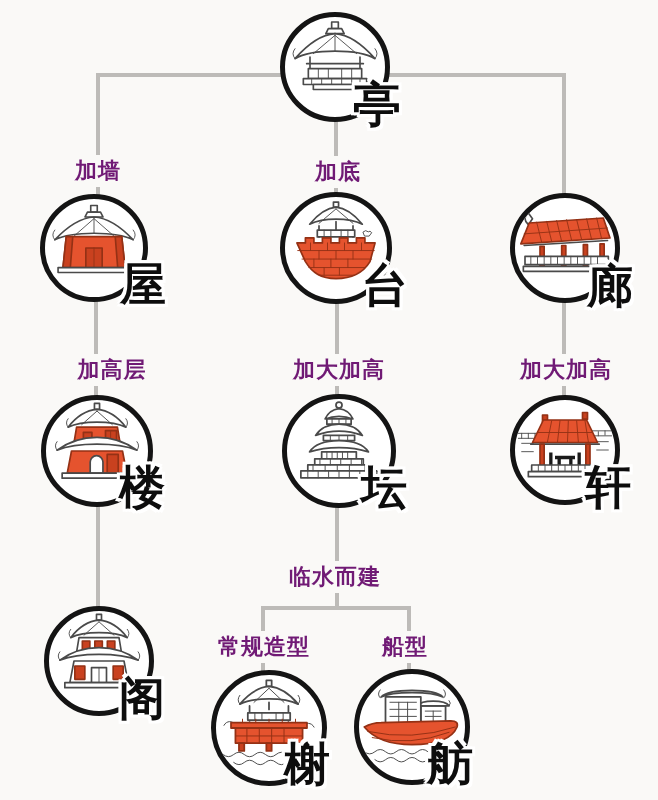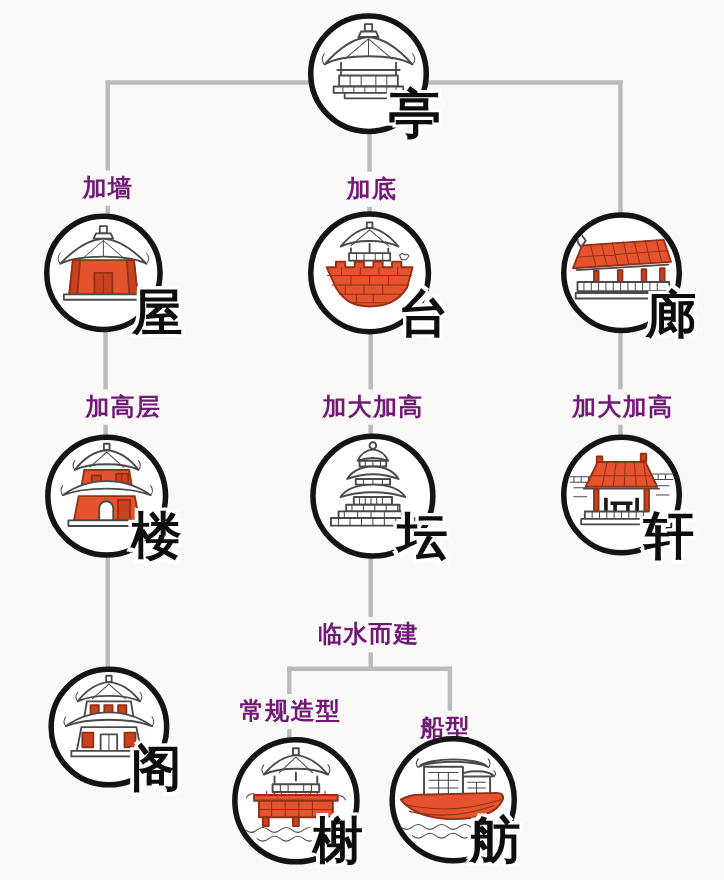--- a/index.html
+++ b/index.html
@@ -94,21 +94,21 @@
   <div class="edge" style="left:261px;top:606px;width:4px;height:66px;"></div>
   <div class="edge" style="left:407px;top:606px;width:4px;height:64px;"></div>
 
   <div class="edge-label" style="left:98px;top:171px;">加墙</div>
   <div class="edge-label" style="left:338px;top:172px;">加底</div>
   <div class="edge-label" style="left:100px;top:370px;margin-left:12px;">加高层</div>
   <div class="edge-label" style="left:339px;top:370px;">加大加高</div>
   <div class="edge-label" style="left:566px;top:370px;">加大加高</div>
   <div class="edge-label" style="left:264px;top:647px;">常规造型</div>
   <div class="edge-label" style="left:335px;top:577px;">临水而建</div>
-  <div class="edge-label" style="left:405px;top:647px;margin-top:15px;">船型</div>
+  <div class="edge-label" style="left:405px;top:647px;">船型</div>
 
   <div class="node-circle" style="left:280px;top:12px;width:110px;height:110px;">
     <svg viewBox="0 0 120 120">
         <g class="art">
       <path class="w" d="M56 6h8v8h-8z"></path>
       <path class="w" d="M52 14h16l3 6H49z"></path>
       <path class="w" d="M60 20C44 21 28 32 12 50c10-6 24-9 48-9s38 3 48 9C92 32 76 21 60 20Z"></path>
       <path class="thin" d="M12 50q-5-6 0-12M108 50q5-6 0-12"></path>
       <path class="thin" d="M60 22 34 44M60 22 86 44M60 22v19"></path>
       <path d="M30 48v26M90 48v26"></path>

